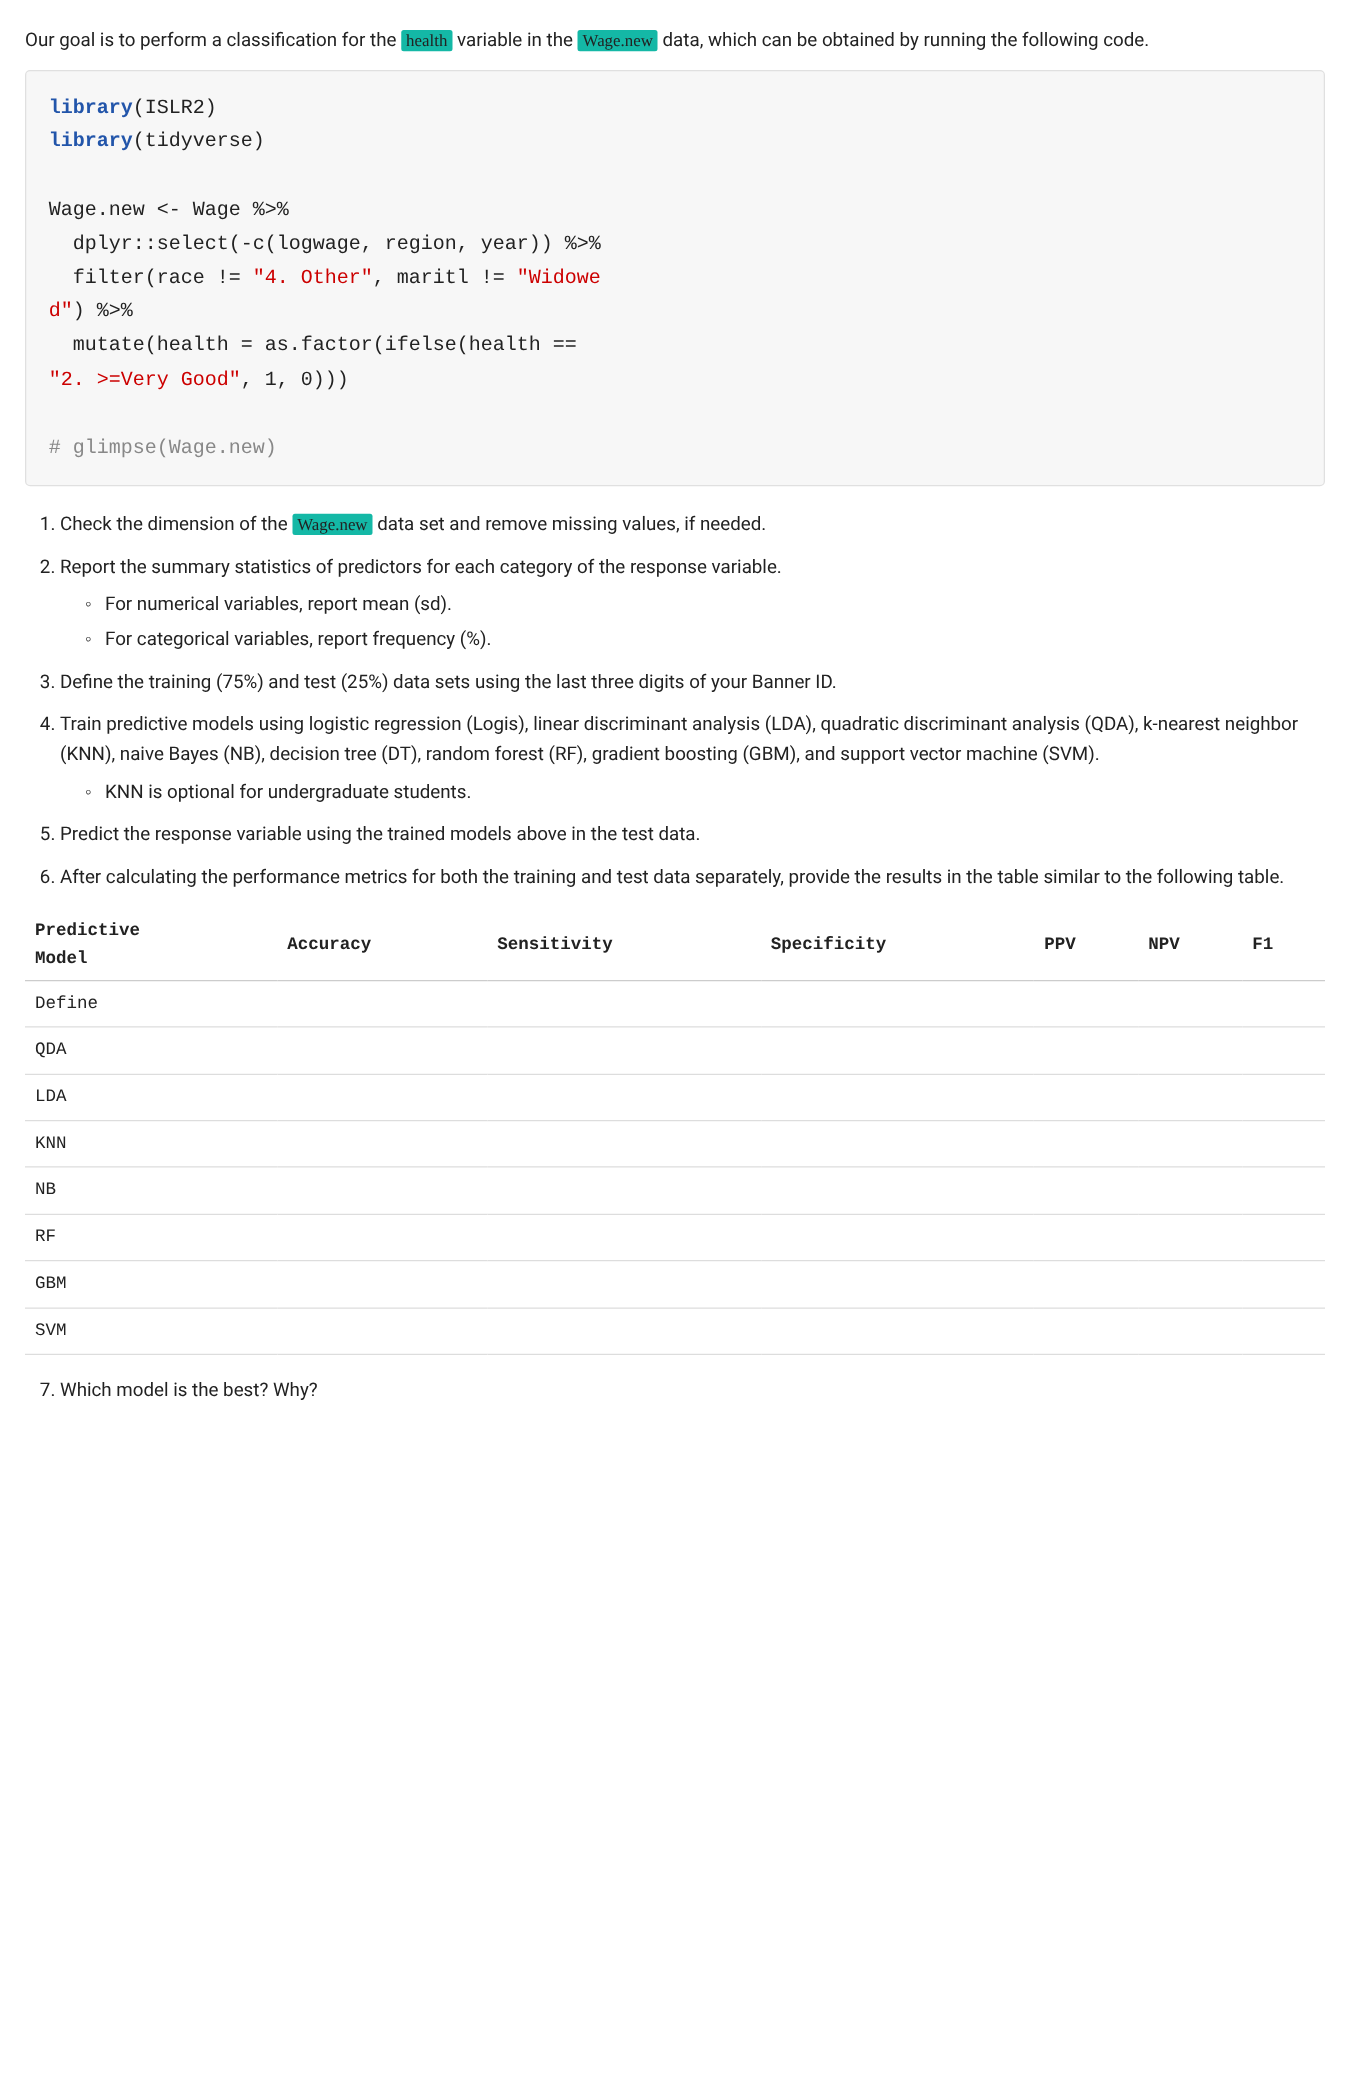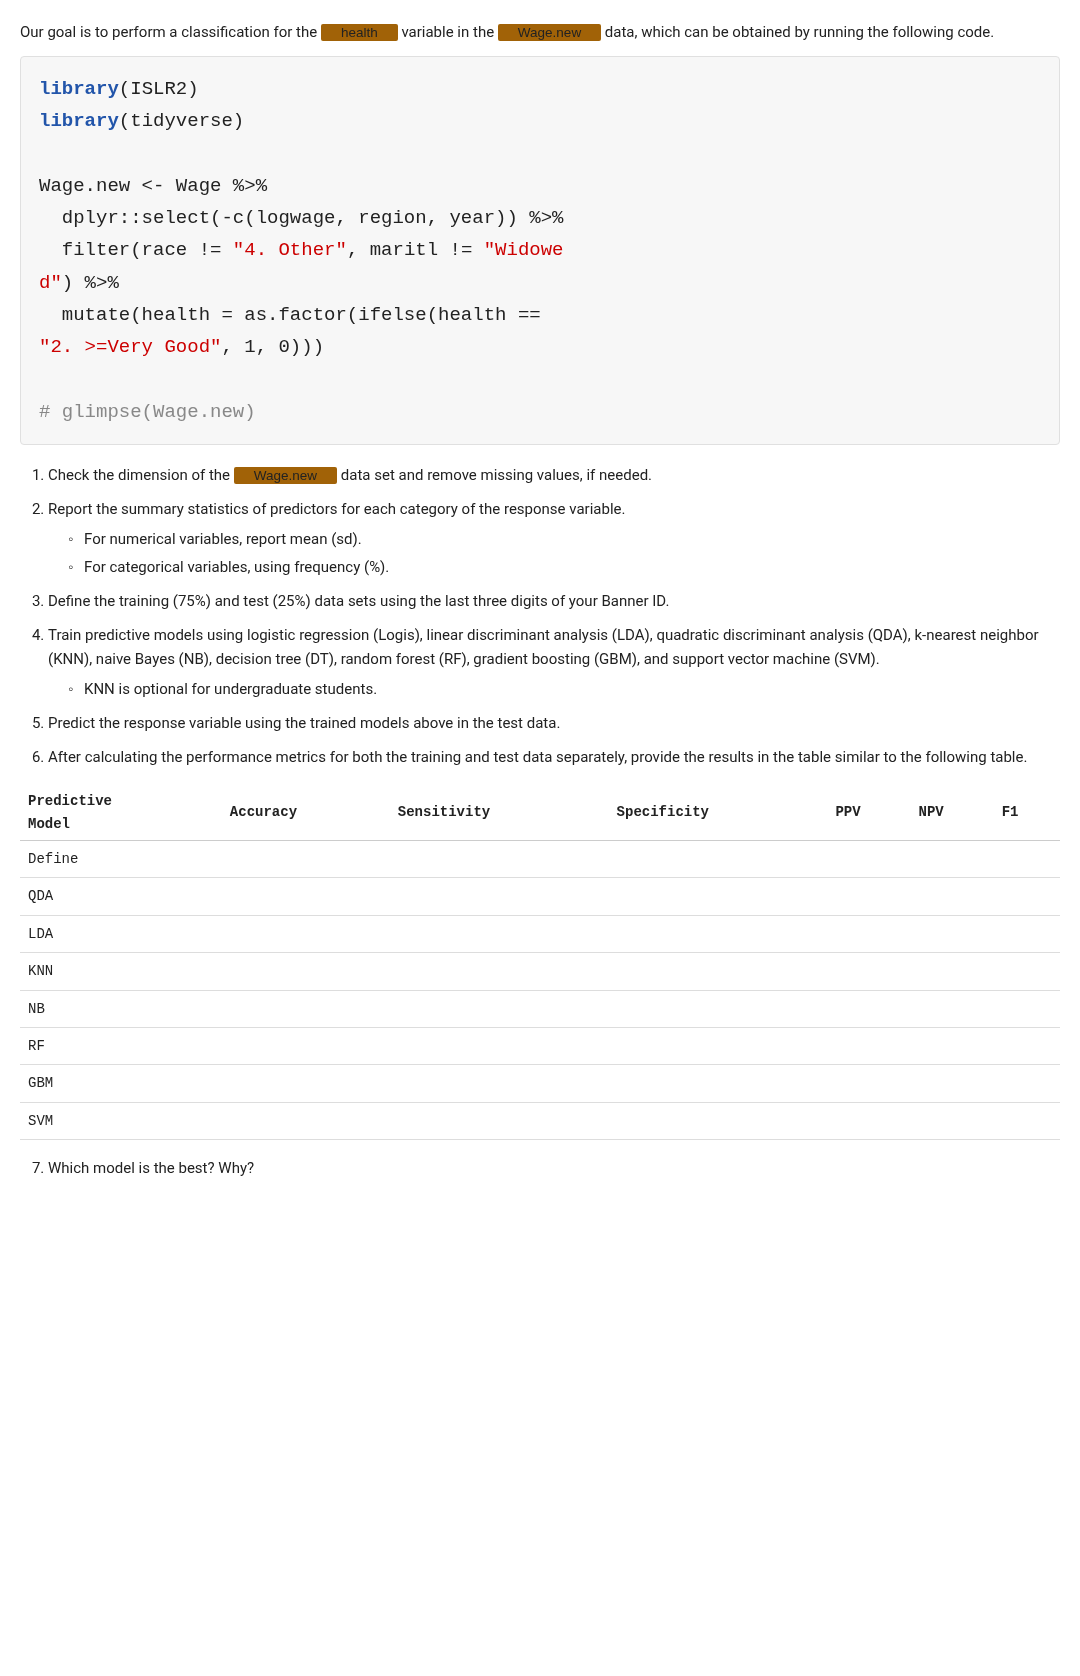--- a/index.html
+++ b/index.html
@@ -17,35 +17,35 @@
       padding: 20px 20px 40px 20px;
       max-width: 1080px;
     }
 
     .intro-text {
       margin-bottom: 12px;
       font-size: 15px;
     }
 
     code, .inline-code {
-      font-family: Liberation Sans, sans-serif;
+      font-family: Liberation Serif, serif;
       font-size: 13.5px;
-      background: #a16207;
-      padding: 1px 20px;
+      background: #14b8a6;
+      padding: 1px 4px;
       border-radius: 2px;
     }
 
     .code-block {
       background: #f7f7f7;
       border: 1px solid #e0e0e0;
       border-radius: 4px;
       padding: 16px 18px;
       margin-bottom: 18px;
       font-family: 'Courier New', Courier, monospace;
-      font-size: 19px;
+      font-size: 16px;
       line-height: 1.7;
       overflow-x: auto;
       white-space: pre;
     }
 
     .kw { color: #2255aa; font-weight: bold; }
     .str { color: #cc0000; }
     .comment { color: #888; }
 
     ol {
@@ -131,21 +131,21 @@
 <span class="comment"># glimpse(Wage.new)</span></div>
 
 <ol>
   <li>
     <span>Check the dimension of the <code>Wage.new</code> data set and remove missing values, if needed.</span>
   </li>
   <li>
     <span>Report the summary statistics of predictors for each category of the response variable.</span>
     <ul>
       <li>For numerical variables, report mean (sd).</li>
-      <li>For categorical variables, using frequency (%).</li>
+      <li>For categorical variables, report frequency (%).</li>
     </ul>
   </li>
   <li>
     <span>Define the training (75%) and test (25%) data sets using the last three digits of your Banner ID.</span>
   </li>
   <li>
     <span>Train predictive models using logistic regression (Logis), linear discriminant analysis (LDA), quadratic discriminant analysis (QDA), k-nearest neighbor (KNN), naive Bayes (NB), decision tree (DT), random forest (RF), gradient boosting (GBM), and support vector machine (SVM).</span>
     <ul>
       <li>KNN is optional for undergraduate students.</li>
     </ul>

